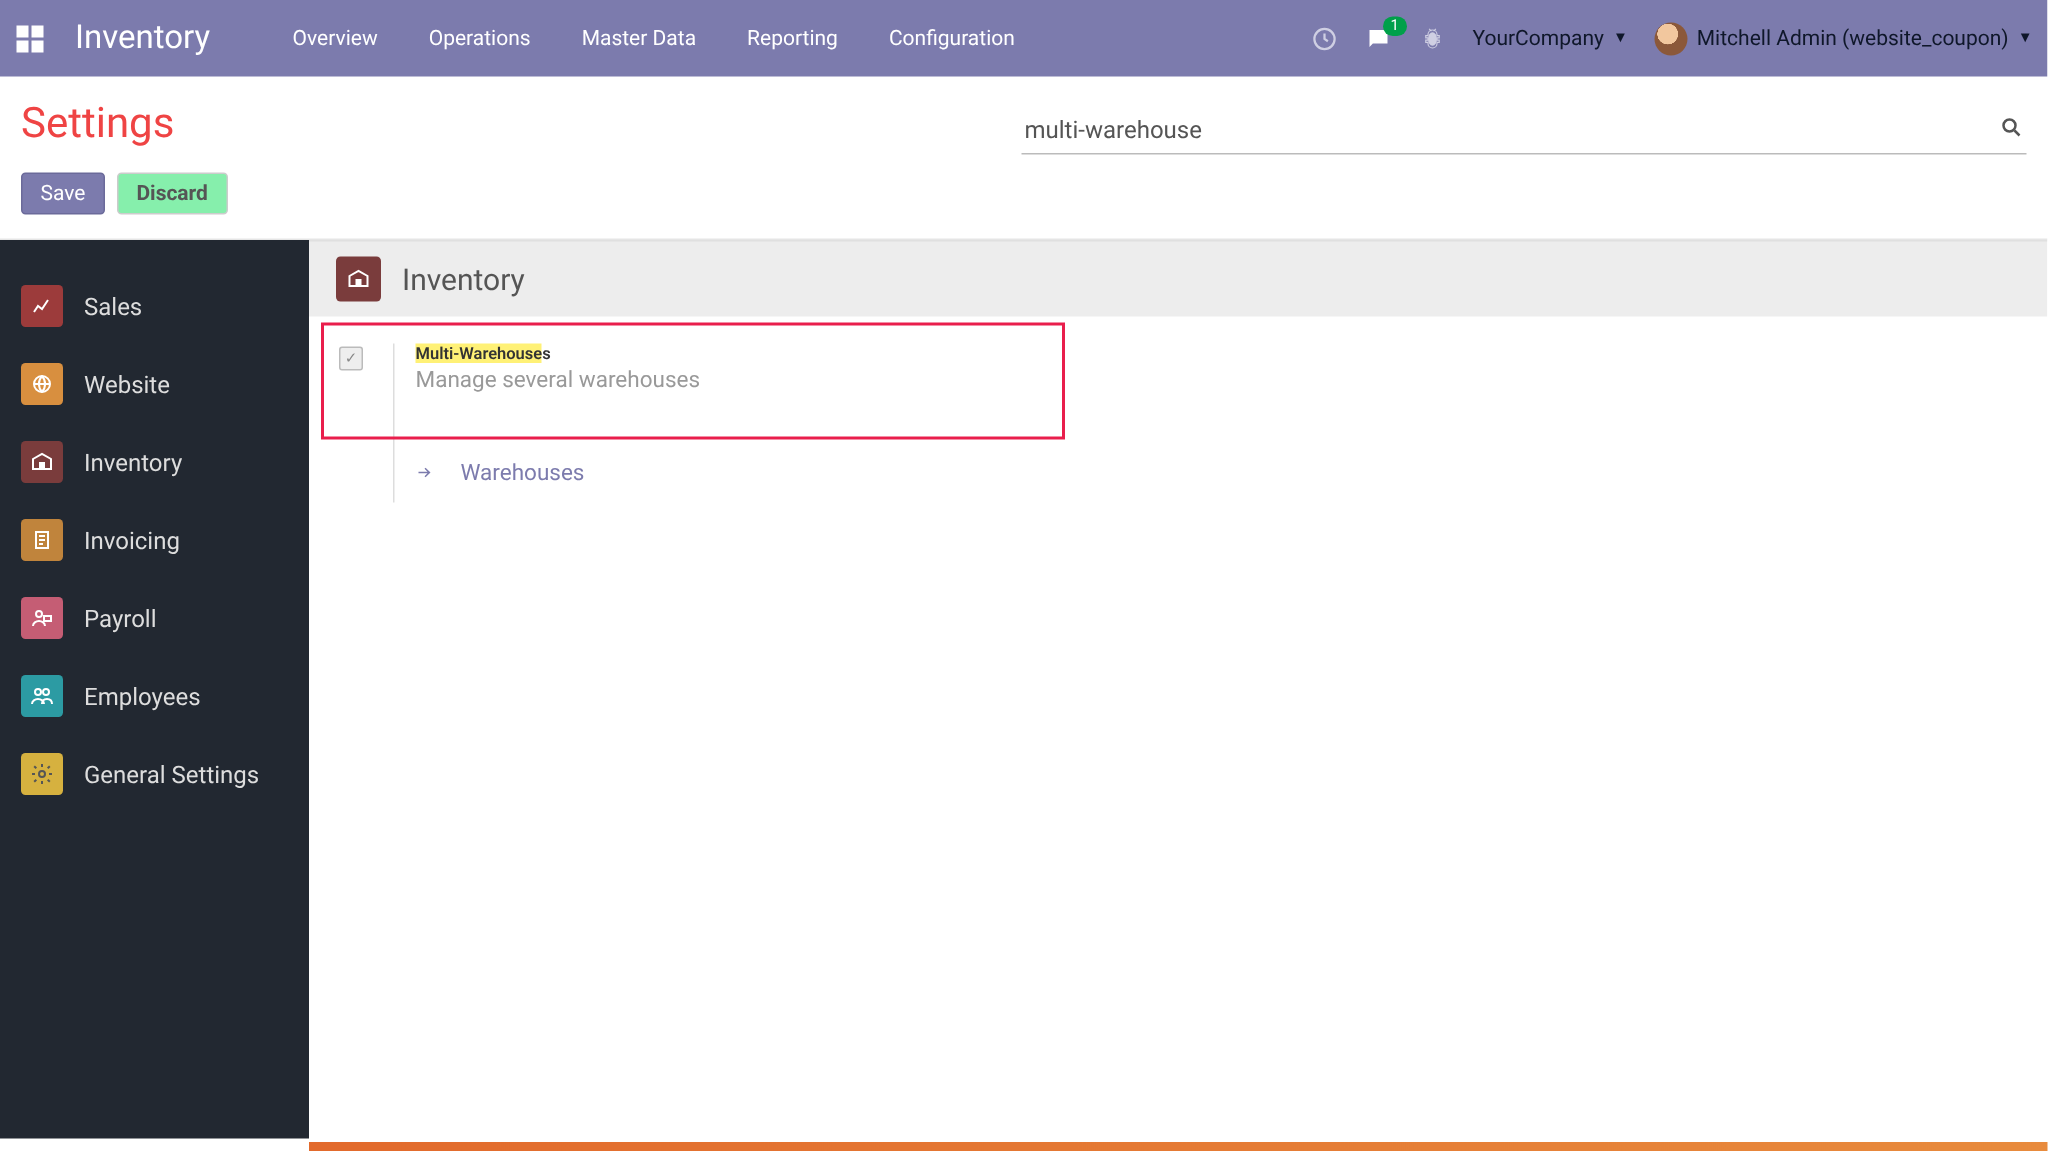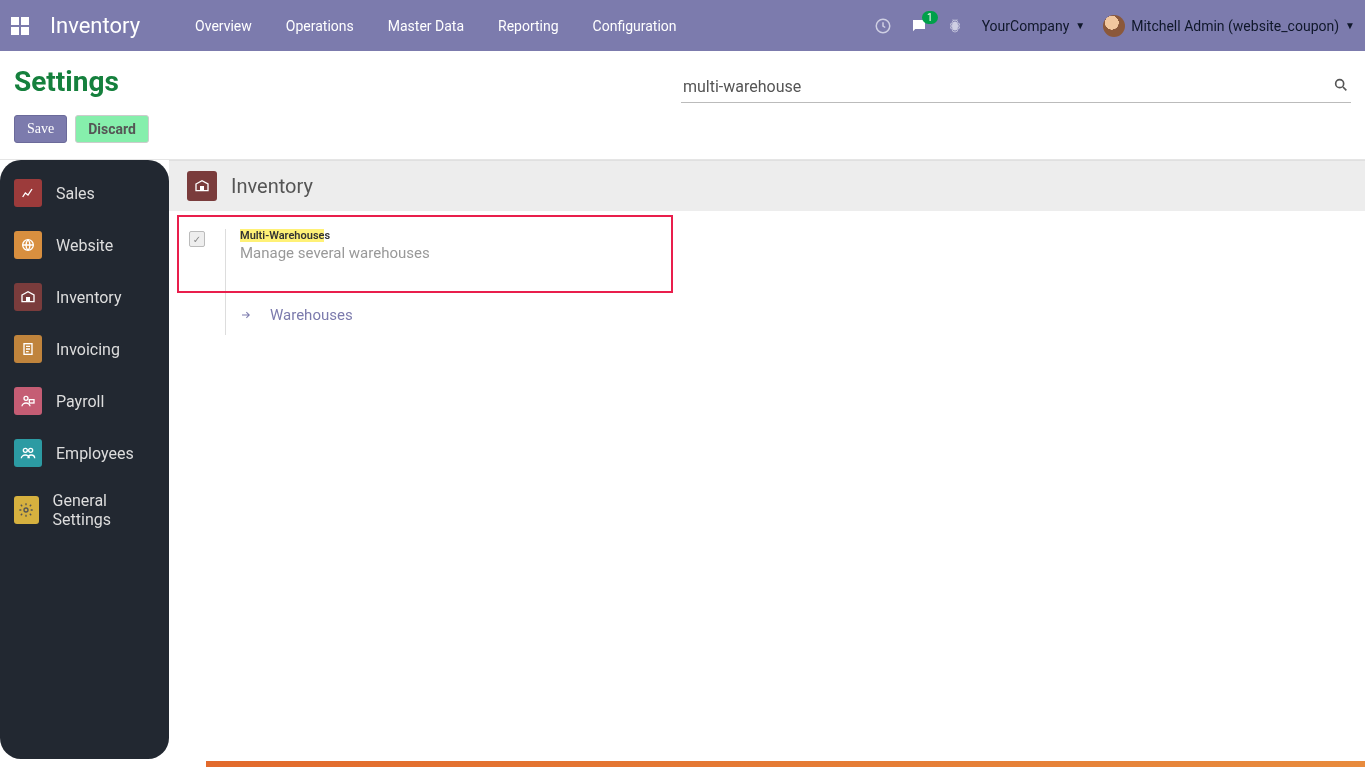--- a/index.html
+++ b/index.html
@@ -45,21 +45,21 @@
   display:inline-block;
 }
 
 .subheader {
   padding: 14px 14px 0 14px;
   display: flex;
   align-items: flex-start;
   justify-content: space-between;
 }
 .subheader h1 {
-  font-size: 28px; color: #15803d; font-weight: 700;
+  font-size: 28px; color: #ef4444; font-weight: 400;
 }
 .searchwrap {
   margin-top: 6px;
   width: 670px;
   position: relative;
 }
 .searchwrap input {
   width: 100%;
   border: none;
   border-bottom: 1px solid #bbb;
@@ -73,33 +73,32 @@
 }
 
 .actions {
   padding: 12px 14px 16px 14px;
   display: flex; gap: 8px;
   border-bottom: 1px solid #e5e5e5;
 }
 .btn {
   padding: 5px 12px; font-size: 14px; border-radius: 3px; cursor: pointer;
 }
-.btn-primary { background: #7c7bad; color: #fff; border: 1px solid #6b6a9a; font-family: Liberation Serif, serif; }
+.btn-primary { background: #7c7bad; color: #fff; border: 1px solid #6b6a9a; }
 .btn-default { background: #86efac; color: #555; border: 1px solid #ccc; font-weight: bold; }
 
 .body {
   display: flex;
   height: calc(100% - 51px - 60px - 57px);
 }
 .sidebar {
-  width: 169px;
+  width: 206px;
   background: #222831;
   color: #ddd;
-  padding-top: 7px;
-  border-radius: 21px;
+  padding-top: 18px;
 }
 .sidebar .item {
   display: flex; align-items: center; gap: 14px;
   padding: 12px 14px;
   cursor: pointer;
 }
 .sidebar .iconbox {
   width: 28px; height: 28px; border-radius: 3px;
   display: flex; align-items: center; justify-content: center;
   font-size: 14px; color: #fff;

